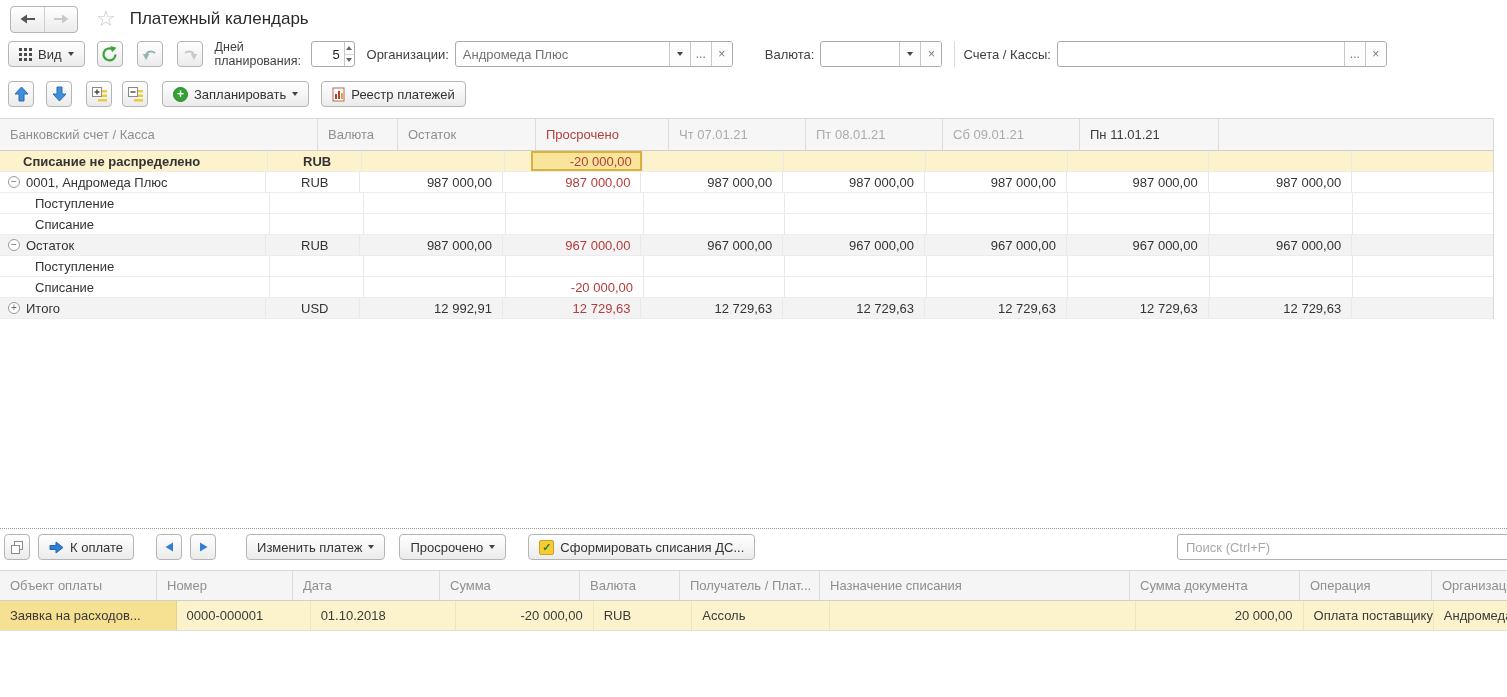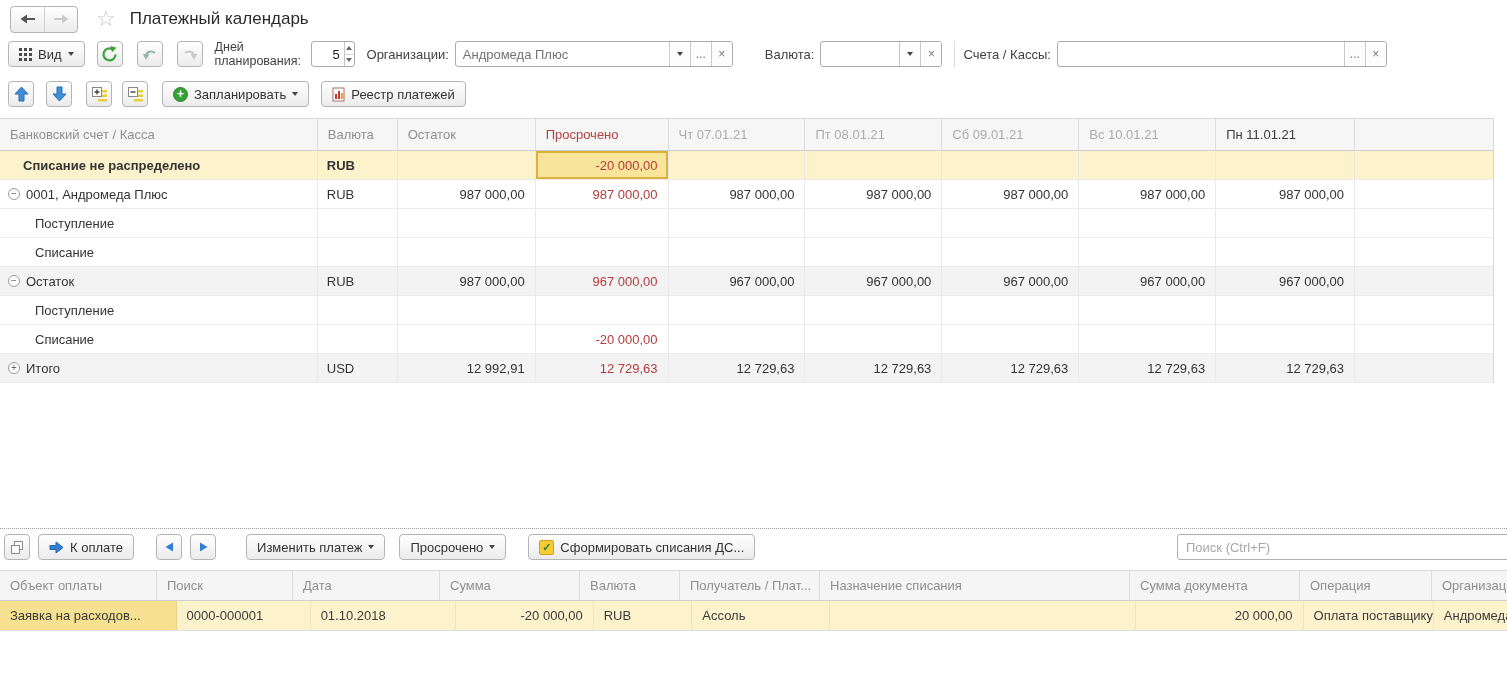--- a/index.html
+++ b/index.html
@@ -47,21 +47,21 @@
   .check-square { width:15px; height:15px; border-radius:2px; background:#F7CC33; border:1px solid #C9A227; color:#2E7D32; font-size:11px; font-weight:bold; display:flex; align-items:center; justify-content:center; line-height:1; }
 
   
   .cal-table { position:absolute; top:118px; left:0; width:1494px; border-right:1px solid #d9d9d9; border-top:1px solid #d8d8d8; }
   .cal-header { display:flex; height:32px; background:#f6f6f6; border-bottom:1px solid #cfcfcf; }
   .cal-hcell { display:flex; align-items:center; padding-left:10px; color:#8f8f8f; border-right:1px solid #dcdcdc; overflow:hidden; white-space:nowrap; }
   .cal-hcell:last-child { border-right:none; }
   .cal-hcell.overdue { color:#B4403E; }
   .cal-hcell.dim { color:#ababab; }
   .cal-hcell.current { color:#3c3c3c; }
-  .cal-row { display:flex; height:29px; border-bottom:1px solid #ececec; }
+  .cal-row { display:flex; height:21px; border-bottom:1px solid #ececec;gap:26px; }
   .cal-row.bg-yellow { background:#FCF3CD; }
   .cal-row.bg-gray { background:#F3F3F3; }
   .cal-row.bg-white { background:#fff; }
   .cal-cell { display:flex; align-items:center; border-right:1px solid #e9e9e9; overflow:hidden; white-space:nowrap; }
   .cal-cell:last-child { border-right:none; }
   .label-cell.indent-0 { padding-left:8px; }
   .label-cell.indent-1 { padding-left:23px; }
   .label-cell.indent-2 { padding-left:35px; }
   .cur-cell { padding-left:9px; }
   .num-cell { justify-content:flex-end; padding-right:10px; }
@@ -238,21 +238,20 @@
 
   <div class="cal-table">
     <div class="cal-header">
         <div class="cal-hcell " style="width: 318px;">Банковский счет / Касса</div>
         <div class="cal-hcell " style="width: 80px;">Валюта</div>
         <div class="cal-hcell " style="width: 138px;">Остаток</div>
         <div class="cal-hcell overdue" style="width: 133px;">Просрочено</div>
         <div class="cal-hcell dim" style="width: 137px;">Чт 07.01.21</div>
         <div class="cal-hcell dim" style="width: 137px;">Пт 08.01.21</div>
         <div class="cal-hcell dim" style="width: 137px;">Сб 09.01.21</div>
-        <div class="cal-hcell dim" style="width: 137px;">Вс 10.01.21</div>
         <div class="cal-hcell current" style="width: 139px;">Пн 11.01.21</div>
         <div class="cal-hcell " style="width: 138px;"></div>
       </div>
     <div>
         <div class="cal-row bg-yellow">
           <div class="cal-cell label-cell indent-1 bold" style="width: 318px;">
             <span>Списание не распределено</span>
           </div>
           <div class="cal-cell cur-cell bold" style="width: 80px;">RUB</div>
           <div class="cal-cell num-cell" style="width: 138px;"></div>
@@ -407,21 +406,21 @@
     </div>
   </div>
 
   <div class="search-field">
     <input placeholder="Поиск (Ctrl+F)" style="">
   </div>
 
   <div class="pay-table">
     <div class="pay-header">
         <div class="pay-hcell" style="width: 157px;">Объект оплаты</div>
-        <div class="pay-hcell" style="width: 136px;">Поиск</div>
+        <div class="pay-hcell" style="width: 136px;">Номер</div>
         <div class="pay-hcell" style="width: 147px;">Дата</div>
         <div class="pay-hcell" style="width: 140px;">Сумма</div>
         <div class="pay-hcell" style="width: 100px;">Валюта</div>
         <div class="pay-hcell" style="width: 140px;">Получатель / Плат...</div>
         <div class="pay-hcell" style="width: 310px;">Назначение списания</div>
         <div class="pay-hcell" style="width: 170px;">Сумма документа</div>
         <div class="pay-hcell" style="width: 132px;">Операция</div>
         <div class="pay-hcell" style="width: 130px;">Организация</div>
       </div>
     <div>

